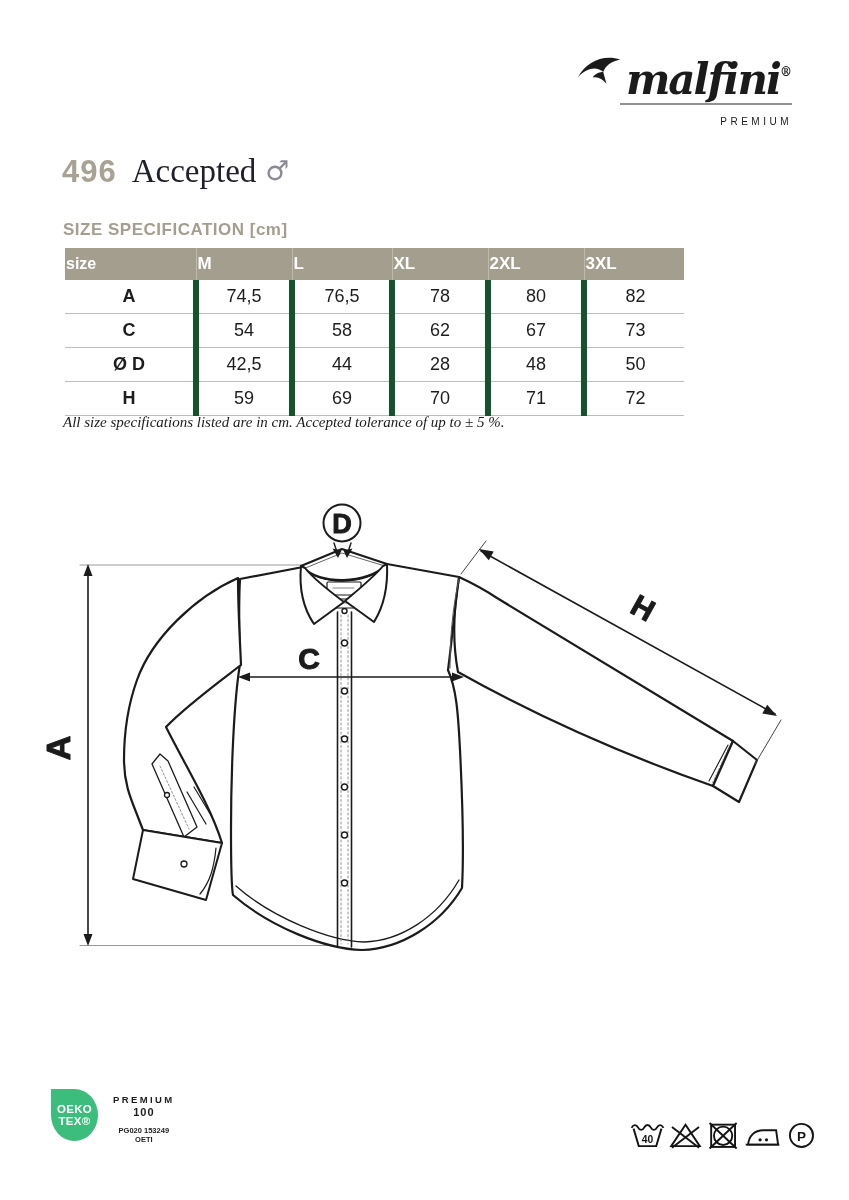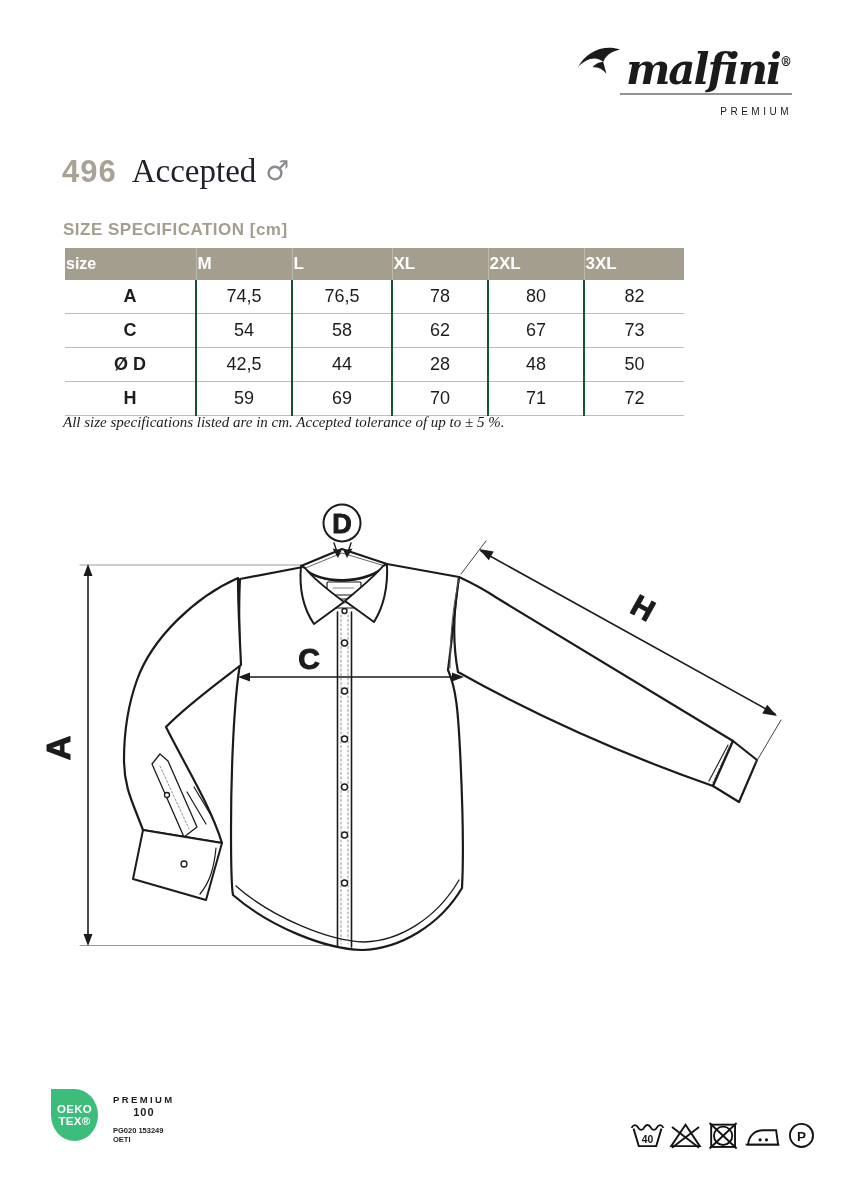--- a/index.html
+++ b/index.html
@@ -1,20 +1,20 @@
 <!DOCTYPE html>
 <html><head>
 <meta charset="utf-8">
 <style>
   html,body{margin:0;padding:0;background:#fff;}
   .page{position:relative;width:849px;height:1200px;background:#ffffff;overflow:hidden;
         font-family:"Liberation Sans",sans-serif;color:#1d1d1d;}
 
   
-  .brand{position:absolute;top:42px;right:57px;display:flex;flex-direction:column;align-items:flex-end;}
+  .brand{position:absolute;top:52px;right:57px;display:flex;flex-direction:column;align-items:flex-end;}
   .brand-row{display:flex;align-items:flex-start;}
   .brand-script{font-family:"DejaVu Serif",serif;font-style:italic;font-weight:bold;
                 font-size:42px;line-height:40px;color:#1b1b1b;letter-spacing:-2px;}
   .brand-reg{font-size:12px;font-style:normal;vertical-align:18px;letter-spacing:0;}
   .brand-rule{width:172px;height:2px;background:#929292;margin-top:3px;}
   .brand-premium{font-size:10px;font-weight:normal;letter-spacing:3.5px;color:#1b1b1b;margin-top:11px;}
 
   
   .title{position:absolute;left:62px;top:153px;display:flex;align-items:baseline;}
   .title-num{font-size:31px;font-weight:bold;color:#a8a294;letter-spacing:1px;}
@@ -22,40 +22,40 @@
   .title-gender{font-family:"DejaVu Sans",sans-serif;font-size:27px;color:#8a8a92;margin-left:9px;position:relative;top:-2px;}
 
   
   .spec-heading{position:absolute;left:63px;top:220px;font-size:17px;font-weight:bold;
                 color:#a49e8e;letter-spacing:.5px;}
   .spec-table{position:absolute;left:65px;top:248px;width:619px;border-collapse:collapse;table-layout:fixed;}
   .spec-table th{background:#a49e8e;color:#ffffff;font-size:17px;font-weight:bold;height:30px;text-align:left;}
   .spec-table th.size-h{font-size:16px;}
   .spec-table td{height:31px;text-align:center;font-size:18px;color:#1d1d1d;
                  border-bottom:1px solid #bcbcbc;}
-  .spec-table td + td, .spec-table th + th{border-left:2px solid #14532d;}
+  .spec-table td + td, .spec-table th + th{border-left:6px solid #14532d;}
   .spec-table th + th{border-left:1px solid rgba(255,255,255,.28);}
   .spec-table td.rowlab{font-weight:bold;}
   .note{position:absolute;left:63px;top:414px;font-family:"Liberation Serif",serif;
         font-style:italic;font-size:15px;color:#1c1c1c;}
 
   
   .diagram{position:absolute;left:40px;top:495px;}
   .diagram svg{display:block;}
   .dtxt{font-family:"Liberation Sans",sans-serif;font-weight:bold;fill:#1b1b1b;}
 
   
   .cert{position:absolute;left:51px;top:1089px;display:flex;}
   .leaf{width:47px;height:52px;background:#3cbd7c;border-radius:0 50% 50% 50%;
         display:flex;flex-direction:column;align-items:center;justify-content:center;
         color:#fff;font-weight:bold;font-size:11.5px;line-height:12px;letter-spacing:.3px;}
   .cert-col{margin-left:15px;padding-top:5px;color:#1d1d22;}
   .cert-standard{font-size:9.5px;font-weight:bold;letter-spacing:2.4px;}
   .cert-100{font-size:11px;font-weight:bold;text-align:center;letter-spacing:1px;margin-top:1px;}
-  .cert-code{margin-top:8px;font-size:7.5px;font-weight:bold;text-align:left;line-height:9px;color:#222;}
+  .cert-code{margin-top:8px;font-size:7.5px;font-weight:bold;text-align:center;line-height:9px;color:#222;}
 
   
   .care{position:absolute;left:630px;top:1119px;display:flex;gap:3px;align-items:center;}
   .care svg{display:block;}
   .care .ico{stroke:#141414;stroke-width:2.4;fill:none;stroke-linecap:butt;stroke-linejoin:miter;}
   .care text{fill:#141414;font-weight:bold;stroke:none;font-family:"Liberation Sans",sans-serif;}
 </style>
 </head>
 <body>
 

